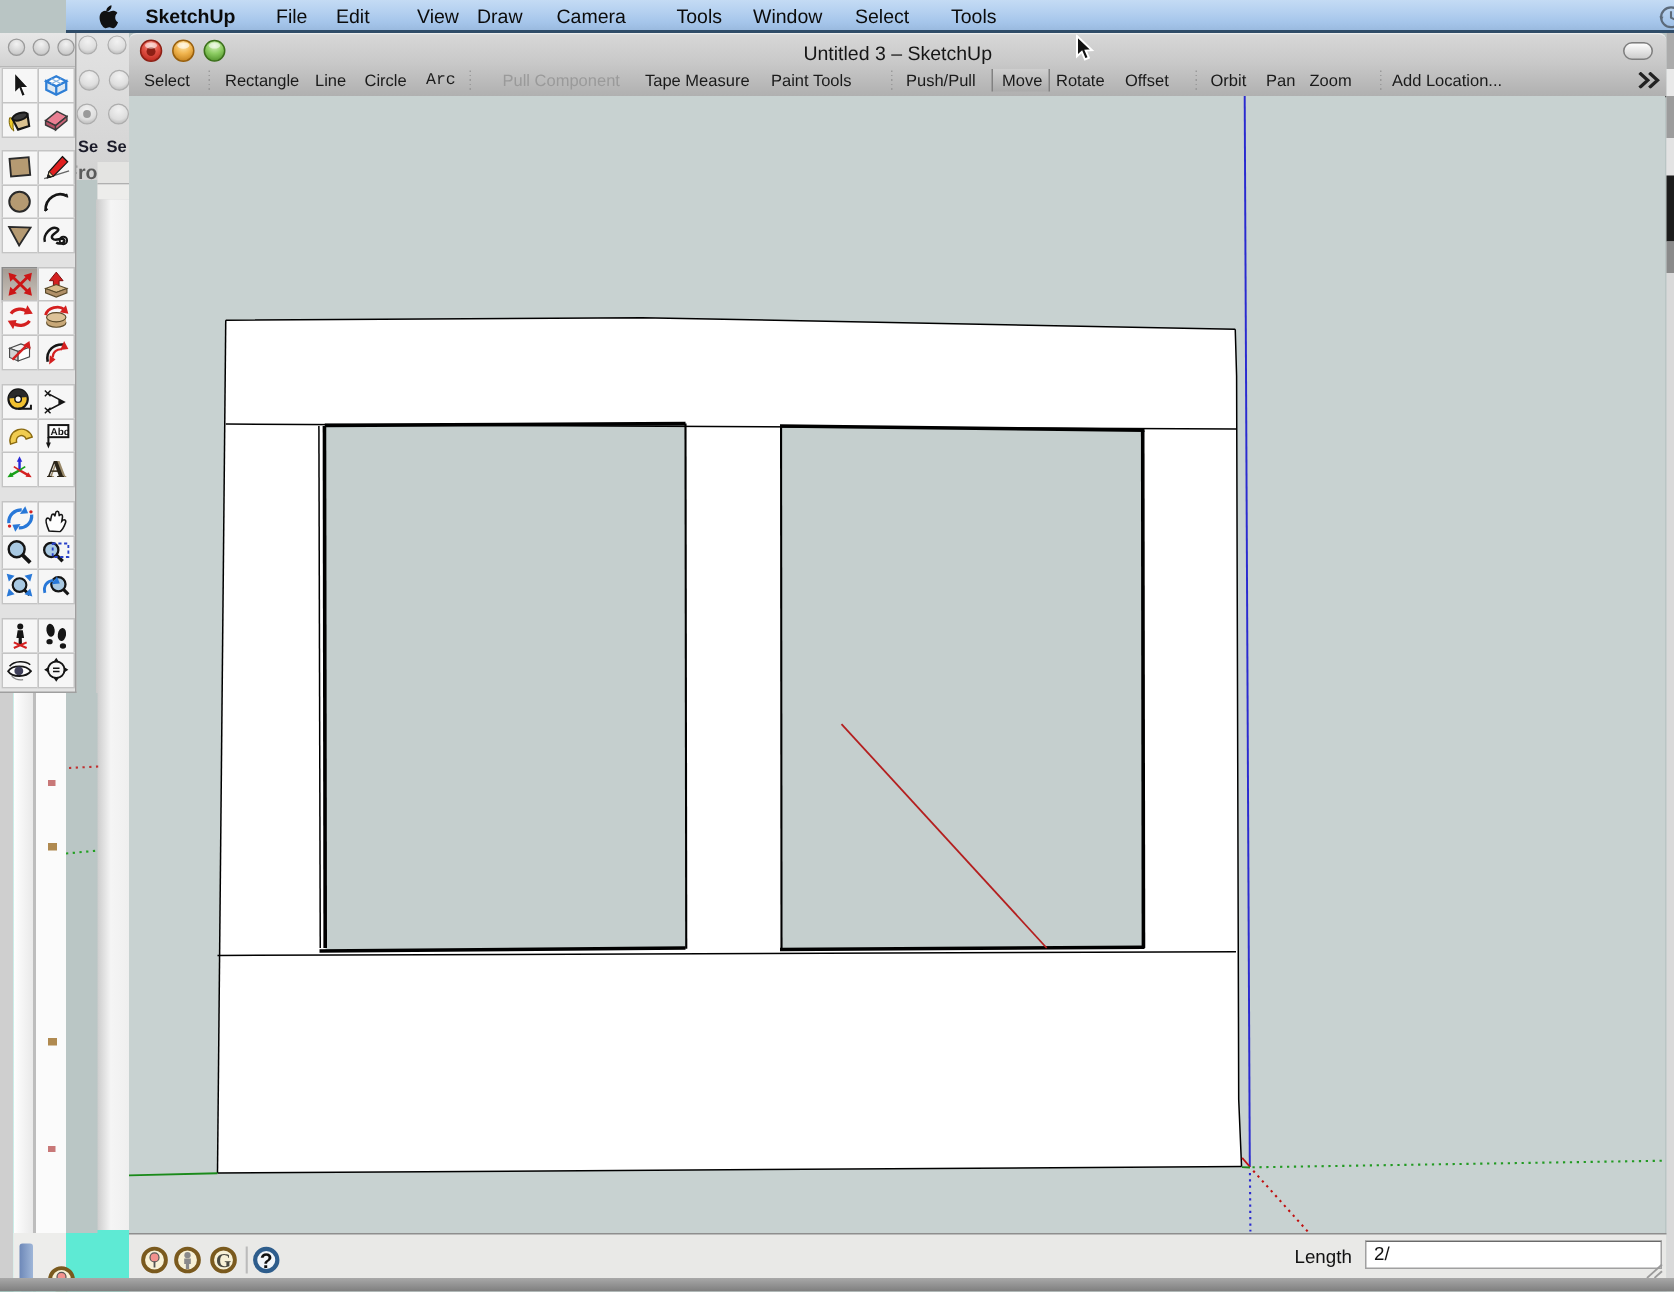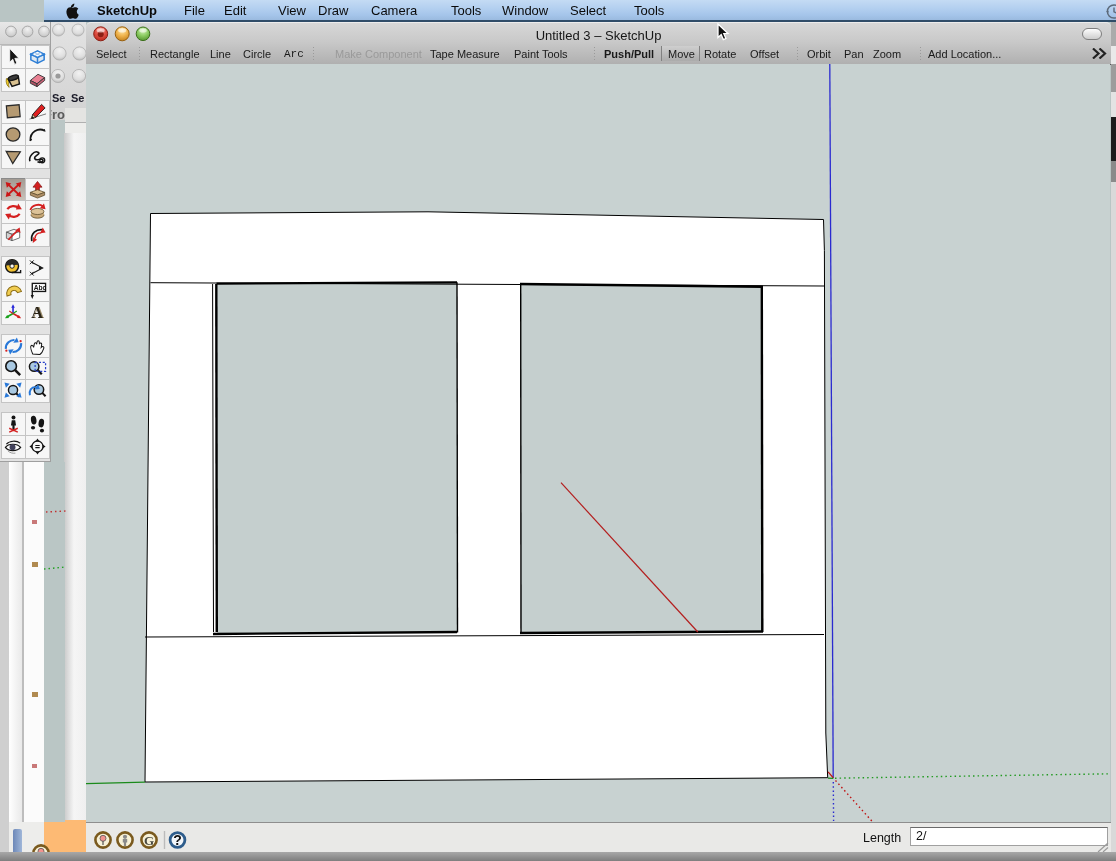--- a/index.html
+++ b/index.html
@@ -51,21 +51,21 @@
     <span class="mi" style="left:590px;">Tools</span>
     <svg class="abs" style="left:1061px;top:3px" width="17" height="17" viewBox="0 0 17 17">
       <circle cx="9" cy="8.5" r="6.6" fill="none" stroke="#5c6a7a" stroke-width="1.5"></circle>
       <path d="M9,4.5 L9,8.8 L12,10.2" fill="none" stroke="#5c6a7a" stroke-width="1.4"></path>
       <path d="M2.6,10.5 L1.2,8.0 L4.0,8.2" fill="#5c6a7a"></path>
     </svg>
     <svg class="abs" style="left:1095px;top:3px" width="11" height="17" viewBox="0 0 11 17">
       <path d="M5.5,1 L5.5,16 M5.5,1 L9.5,4.5 L2,11.5 M5.5,16 L9.5,12.5 L2,5.5" fill="none" stroke="#5c6a7a" stroke-width="1.3"></path>
     </svg>
   </div>
-  <div id="behindleft" class="abs" style="left:0;top:22px;width:86px;height:839px;background:#fdba74;overflow:hidden;">
+  <div id="behindleft" class="abs" style="left:0;top:22px;width:86px;height:839px;background:#5eead4;overflow:hidden;">
 
     <div class="abs" style="left:50px;top:0;width:36px;height:116px;background:linear-gradient(#e3e3e3,#cfcfcf);"></div>
     <svg class="abs" style="left:44px;top:0" width="42" height="100" viewBox="0 0 42 100">
       <defs>
         <radialGradient id="bgc" cx="0.5" cy="0.3" r="0.8">
         <stop offset="0" stop-color="#f2f2f2"></stop>
           <stop offset="0.6" stop-color="#dedede"></stop>
           <stop offset="1" stop-color="#ababab"></stop>
       </radialGradient>
       </defs>
@@ -150,25 +150,25 @@
         border:1.5px solid #7e7e7e;background:linear-gradient(#fdfdfd,#cdcdcd);"></div>
     </div>
     <div id="toolbar" class="abs">
       <span class="tbtext" style="left:10px;">Select</span>
       <div class="tbsep" style="left:53px;"></div>
       <span class="tbtext" style="left:64px;">Rectangle</span>
       <span class="tbtext" style="left:124px;">Line</span>
       <span class="tbtext" style="left:157px;">Circle</span>
       <span class="tbtext" style="left:198px;font-family:Liberation Mono, monospace;">Arc</span>
       <div class="tbsep" style="left:227px;"></div>
-      <span class="tbtext" style="left:249px;color:#9a9a9a;">Make Component</span>
+      <span class="tbtext" style="left:249px;color:#9a9a9a;">Pull Component</span>
       <span class="tbtext" style="left:344px;">Tape Measure</span>
       <span class="tbtext" style="left:428px;">Paint Tools</span>
       <div class="tbsep" style="left:508px;"></div>
-      <span class="tbtext" style="left:518px;font-weight:bold;">Push/Pull</span>
+      <span class="tbtext" style="left:518px;">Push/Pull</span>
       <div class="abs" style="left:575px;top:23.5px;width:37px;height:15px;
         background:linear-gradient(#cfcfcf,#ababab);border-left:1px solid #818181;border-right:1px solid #818181;"></div>
       <span class="tbtext" style="left:582px;">Move</span>
       <span class="tbtext" style="left:618px;">Rotate</span>
       <span class="tbtext" style="left:664px;">Offset</span>
       <div class="tbsep" style="left:711px;"></div>
       <span class="tbtext" style="left:721px;">Orbit</span>
       <span class="tbtext" style="left:758px;">Pan</span>
       <span class="tbtext" style="left:787px;">Zoom</span>
       <div class="tbsep" style="left:834px;"></div>

